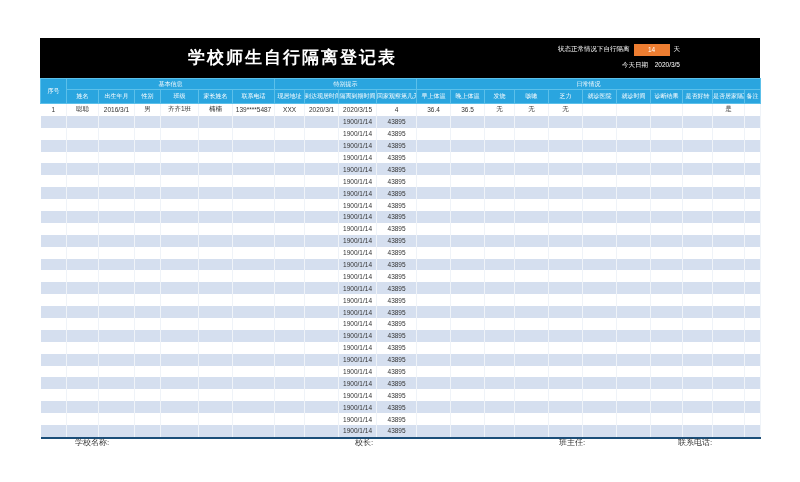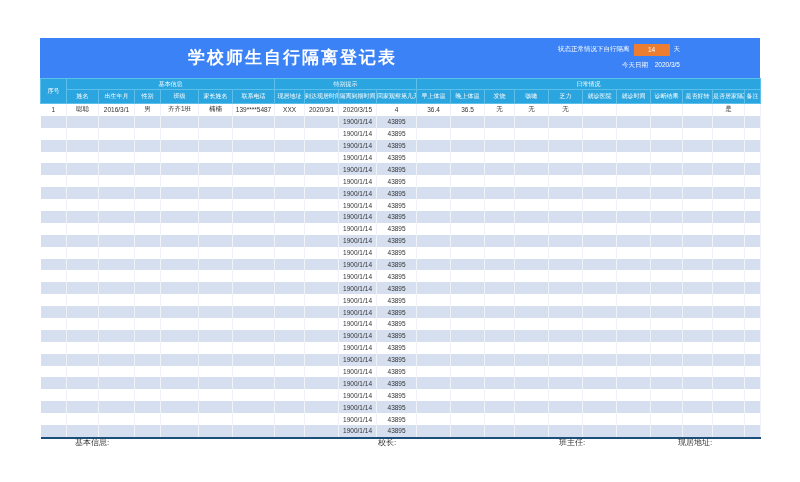--- a/index.html
+++ b/index.html
@@ -1,33 +1,33 @@
 <!DOCTYPE html>
 <html><head>
 <meta charset="utf-8">
 <style>
   html,body{margin:0;padding:0}
   body{width:800px;height:482px;position:relative;background:#fff;font-family:"Liberation Sans",sans-serif;overflow:hidden}
   .sheet{position:absolute;left:40px;top:38px;width:720px}
-  .titlebar{height:40px;background:#3b82f6;position:relative;color:#fff}
+  .titlebar{height:40px;background:#000000;position:relative;color:#fff}
   .title{position:absolute;left:0;top:0;width:505px;height:40px;line-height:40px;text-align:center;font-size:17px;font-weight:bold;letter-spacing:2px}
   .hdr-right{position:absolute;right:80px;top:4px;font-size:6.5px;text-align:right}
   .hr-line1{display:flex;align-items:center;justify-content:flex-end;height:15px}
   .days-box{display:inline-flex;align-items:center;justify-content:center;width:36px;height:12px;background:#ED7D31;margin:0 4px;color:#fff}
   .hr-line2{height:12px;line-height:12px;margin-top:2px}
   .hr-line2 .date-val{margin-left:5px}
   table{width:720px;table-layout:fixed;border-collapse:collapse;border-bottom:2px solid #1B4E79}
   thead th{background:#2AA5DF;color:#fff;font-weight:normal;font-size:6px;padding:0;border:1px solid #5CC0EA;white-space:nowrap;overflow:hidden}
   #hrow1 th{height:10px}
   #hrow2 th{height:13px}
   tbody td{height:11.9px;font-size:6.5px;color:#333;text-align:center;padding:0;white-space:nowrap;overflow:hidden;border-right:1px solid rgba(100,140,190,0.10)}
   tbody tr.stripe{background:#D5DFEF}
   .footer-label{position:absolute;top:437px;font-size:8px;color:#333}
   #f-school{left:75px}
-  #f-principal{left:378px}
+  #f-principal{left:355px}
   #f-teacher{left:559px}
   #f-phone{left:678px}
 </style>
 </head>
 <body>
 
 <div class="sheet">
   <div class="titlebar">
     <div class="title">学校师生自行隔离登记表</div>
     <div class="hdr-right">
@@ -769,16 +769,16 @@
           <td></td>
           <td></td>
           <td></td>
           <td></td>
           <td></td>
         </tr>
       </tbody>
   </table>
 </div>
 
-<span class="footer-label" id="f-school">基本信息:</span>
+<span class="footer-label" id="f-school">学校名称:</span>
 <span class="footer-label" id="f-principal">校长:</span>
 <span class="footer-label" id="f-teacher">班主任:</span>
-<span class="footer-label" id="f-phone">现居地址:</span>
+<span class="footer-label" id="f-phone">联系电话:</span>
 
 </body></html>

